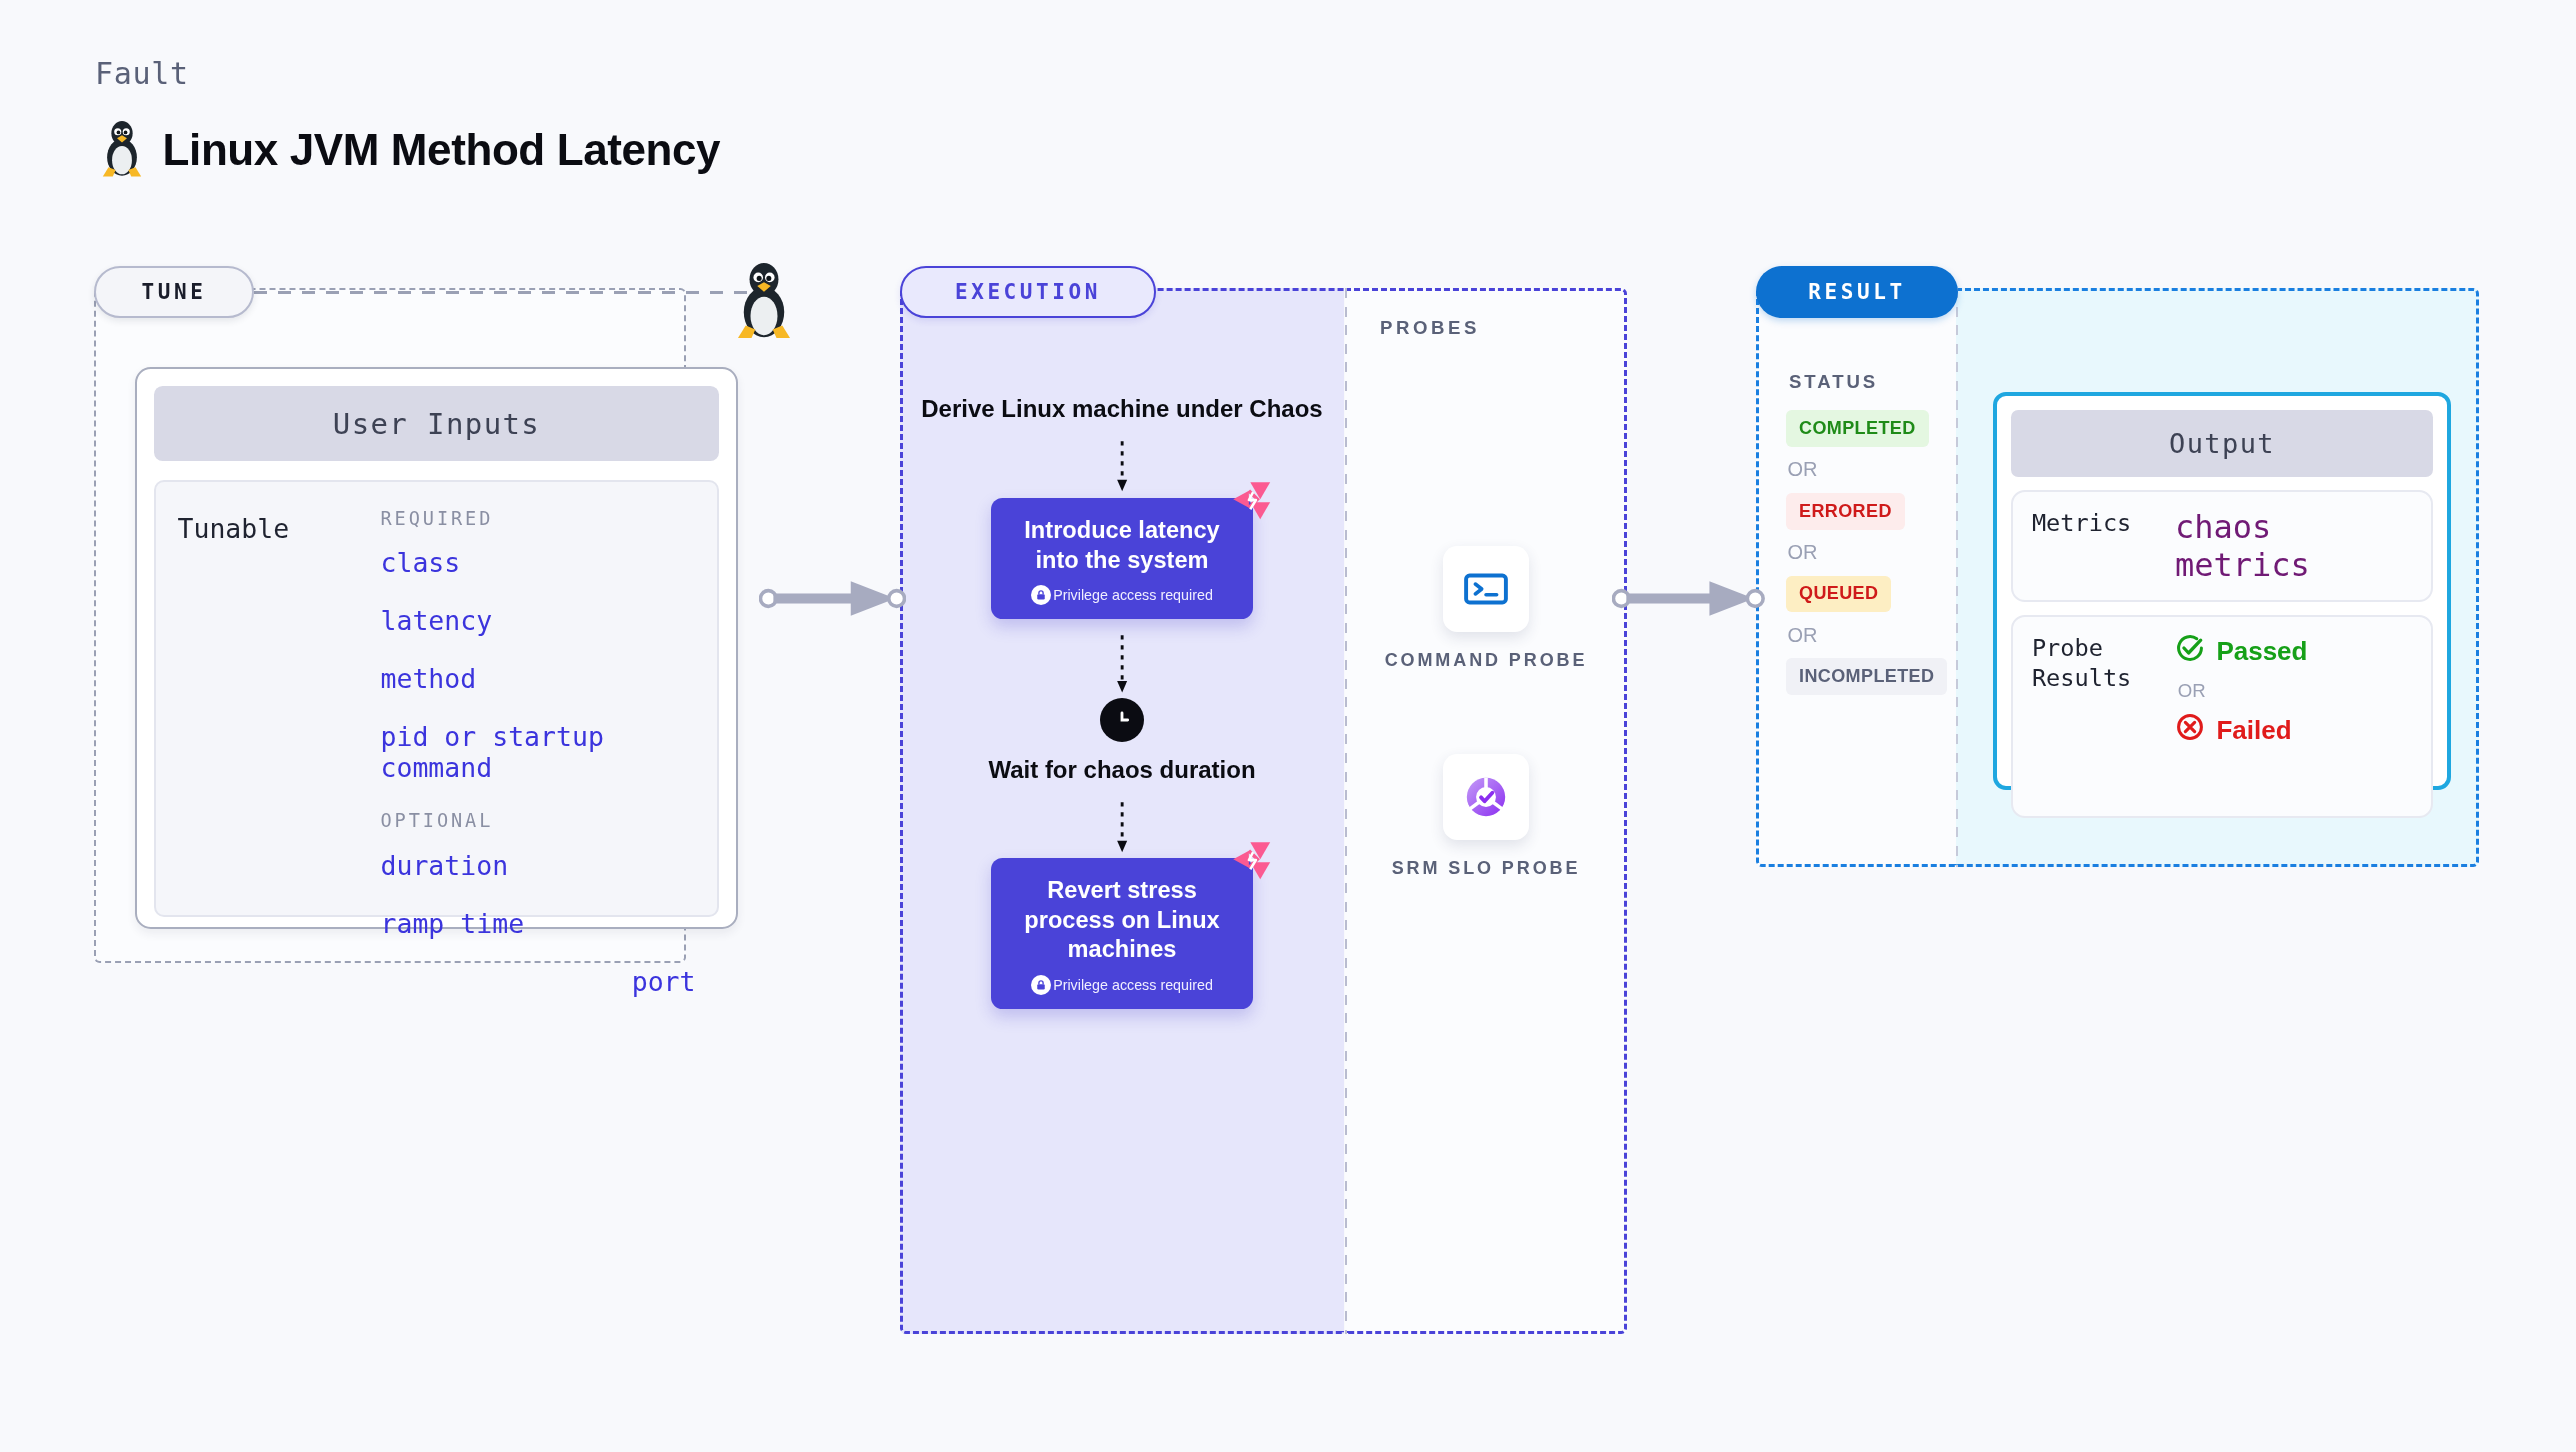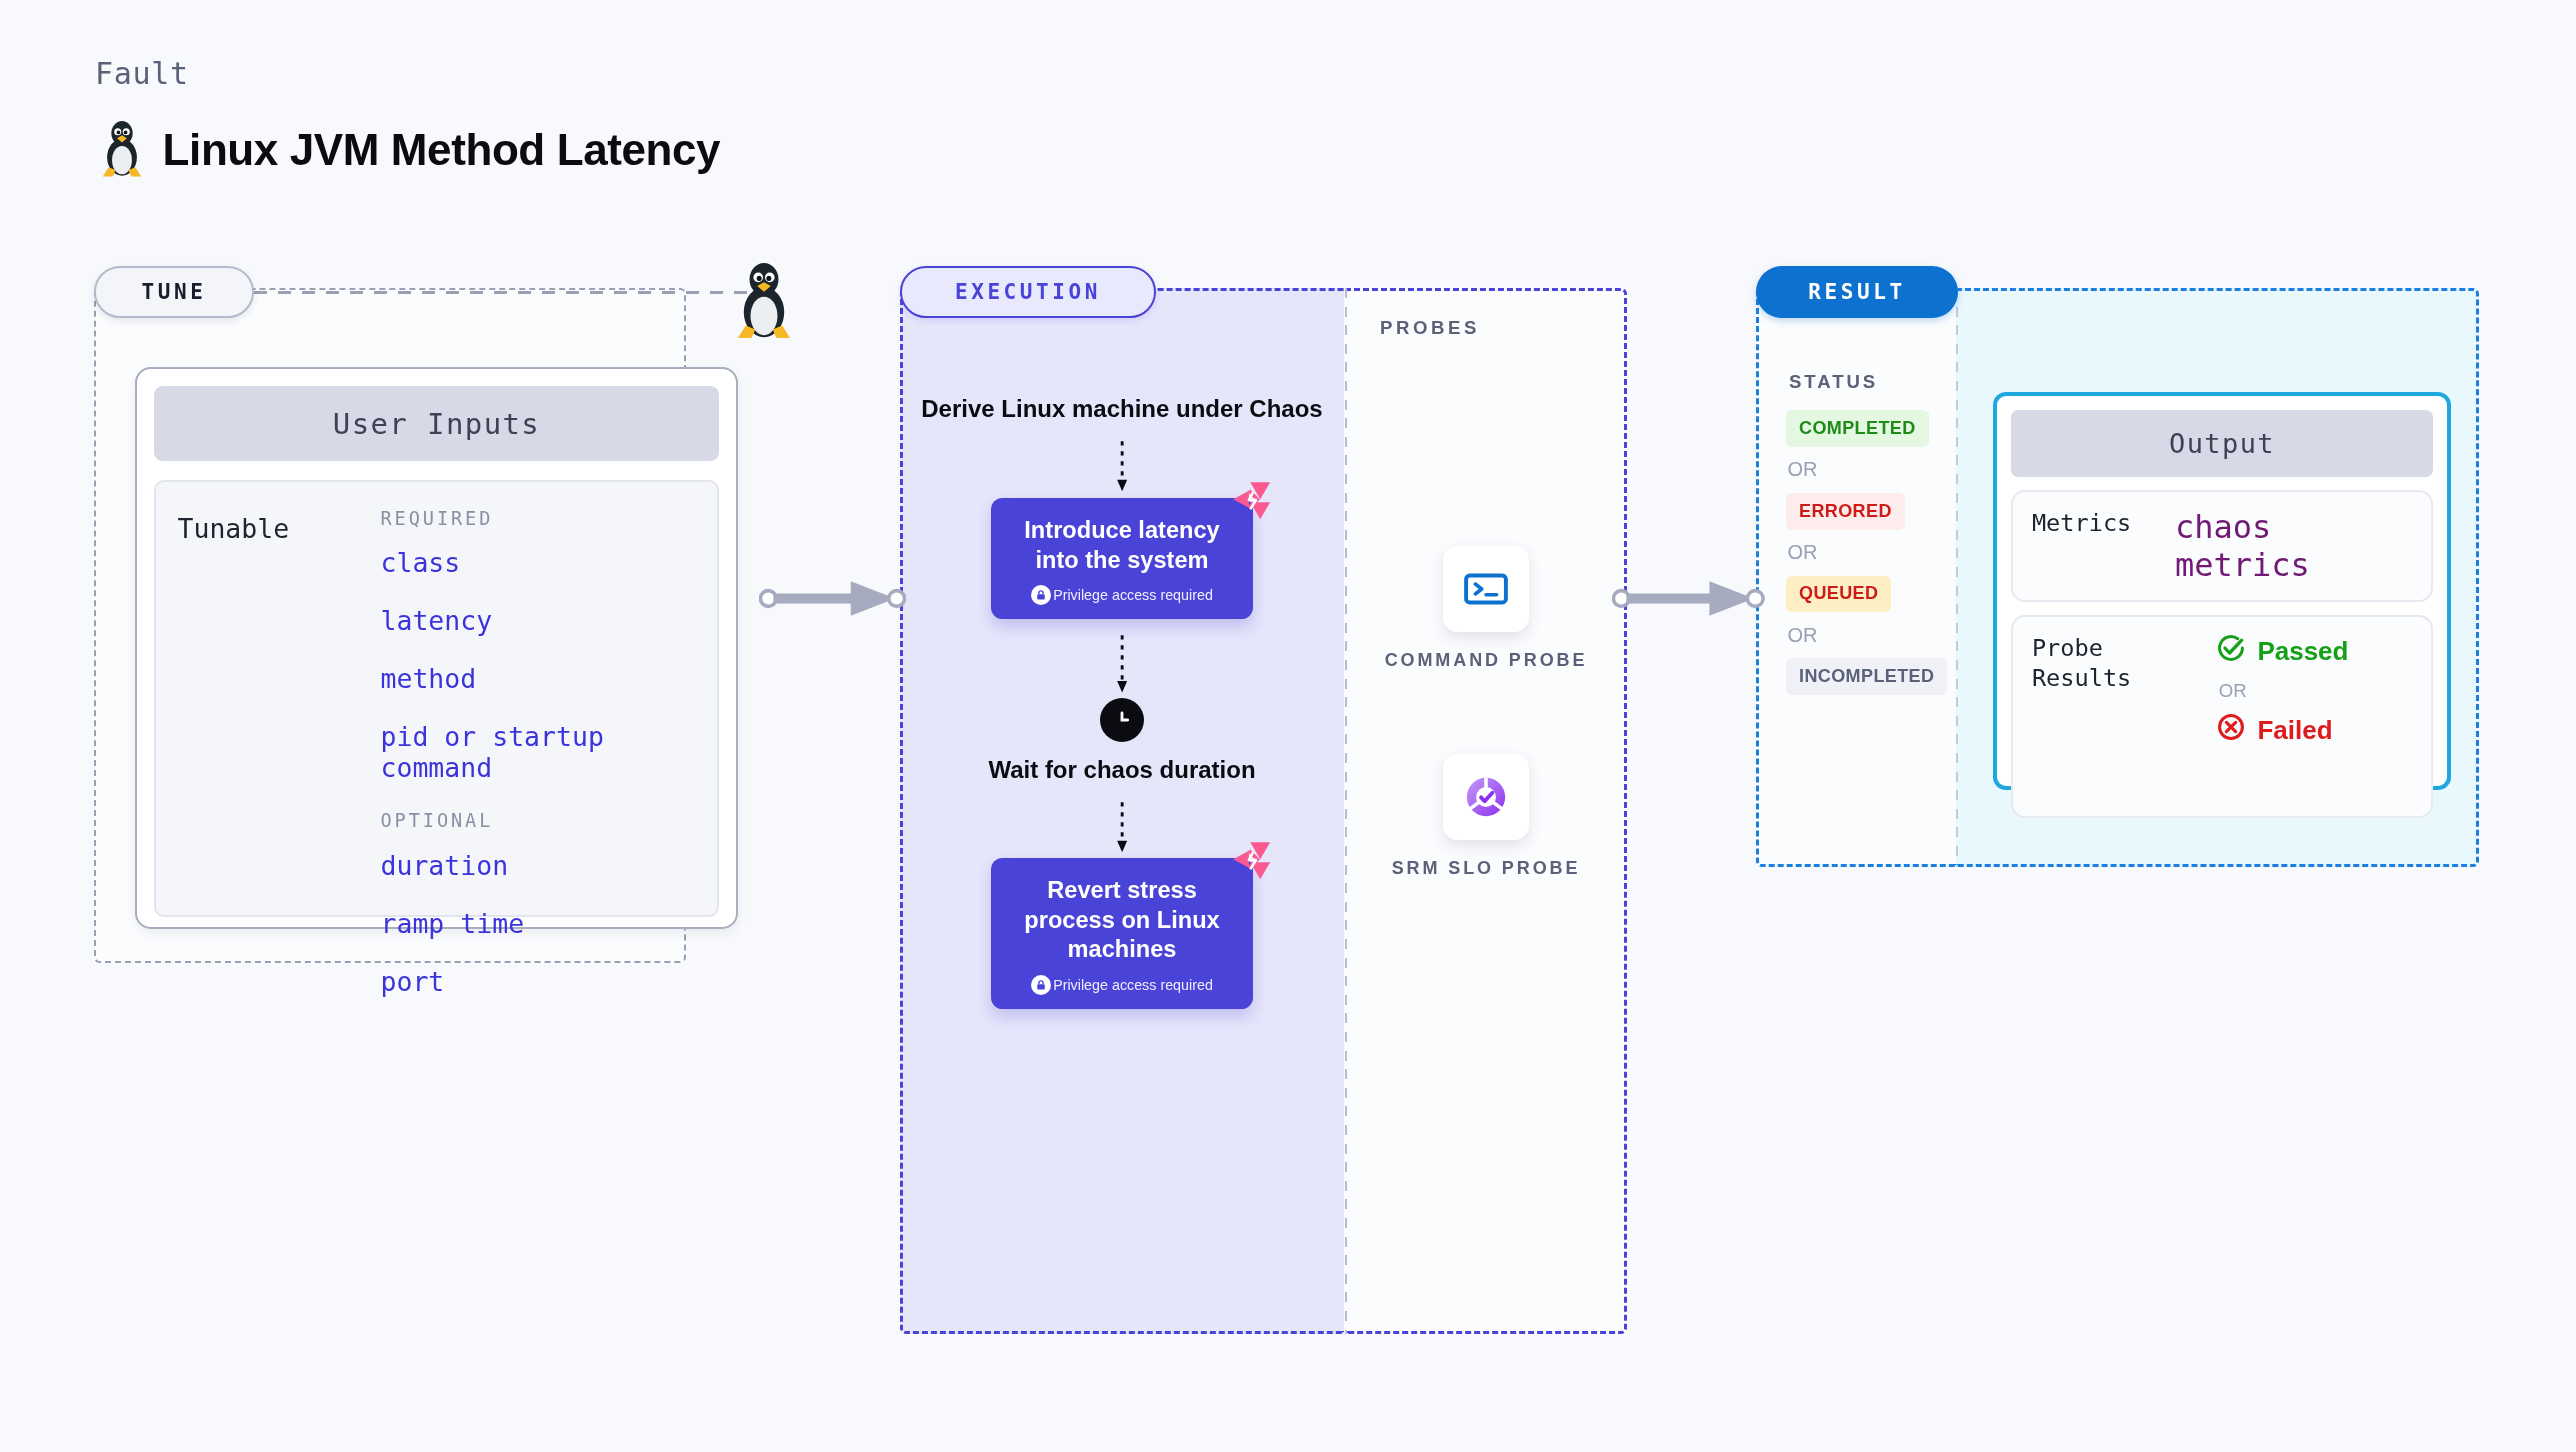--- a/index.html
+++ b/index.html
@@ -99,21 +99,21 @@
     font-family: "DejaVu Sans Mono", monospace;
     font-size: 18.6px; color: #8a8fa3; letter-spacing: 2.9px;
     margin-bottom: 18.6px;
   }
   .group-label.second { margin-top: 5.7px; }
   .param {
     font-family: "DejaVu Sans Mono", monospace;
     font-size: 26.5px; color: #3b34dd;
     margin-bottom: 27px;
   }
-  .param:last-child { margin-bottom: 0; }
+  .param:last-child { margin-bottom: 0; text-align: right; }
 
   
   .tune-connector-dash {
     position: absolute; left: 254px; top: 291px;
     width: 501px; height: 2.9px;
     background: repeating-linear-gradient(to right,#9aa0b4 0,#9aa0b4 13px,transparent 13px,transparent 24px);
   }
   .tune-tux {
     position: absolute; left: 734px; top: 262px;
     width: 60px; height: 79px; z-index: 22;
@@ -278,21 +278,21 @@
   }
   .out-key {
     width: 143px; flex: none;
     font-family: "DejaVu Sans Mono", monospace;
     font-size: 23.6px; color: #1f2330; line-height: 1.3;
   }
   .out-val-metrics {
     font-family: "DejaVu Sans Mono", monospace;
     font-size: 32px; color: #701a75;
   }
-  .out-row.probe { height: 203px; align-items: flex-start; gap: 41px; }
+  .out-row.probe { height: 203px; align-items: flex-start; }
   .verdict {
     display: flex; align-items: center; gap: 11.5px;
     font-size: 26px; font-weight: 700;
     font-family: "Liberation Sans", sans-serif;
   }
   .verdict.pass { color: #16a018; }
   .verdict.fail { color: #e01b1b; }
   .verdict-or {
     font-size: 18.6px; color: #9aa0b4; margin: 10px 0 10px 2.9px;
     font-family: "Liberation Sans", sans-serif;

